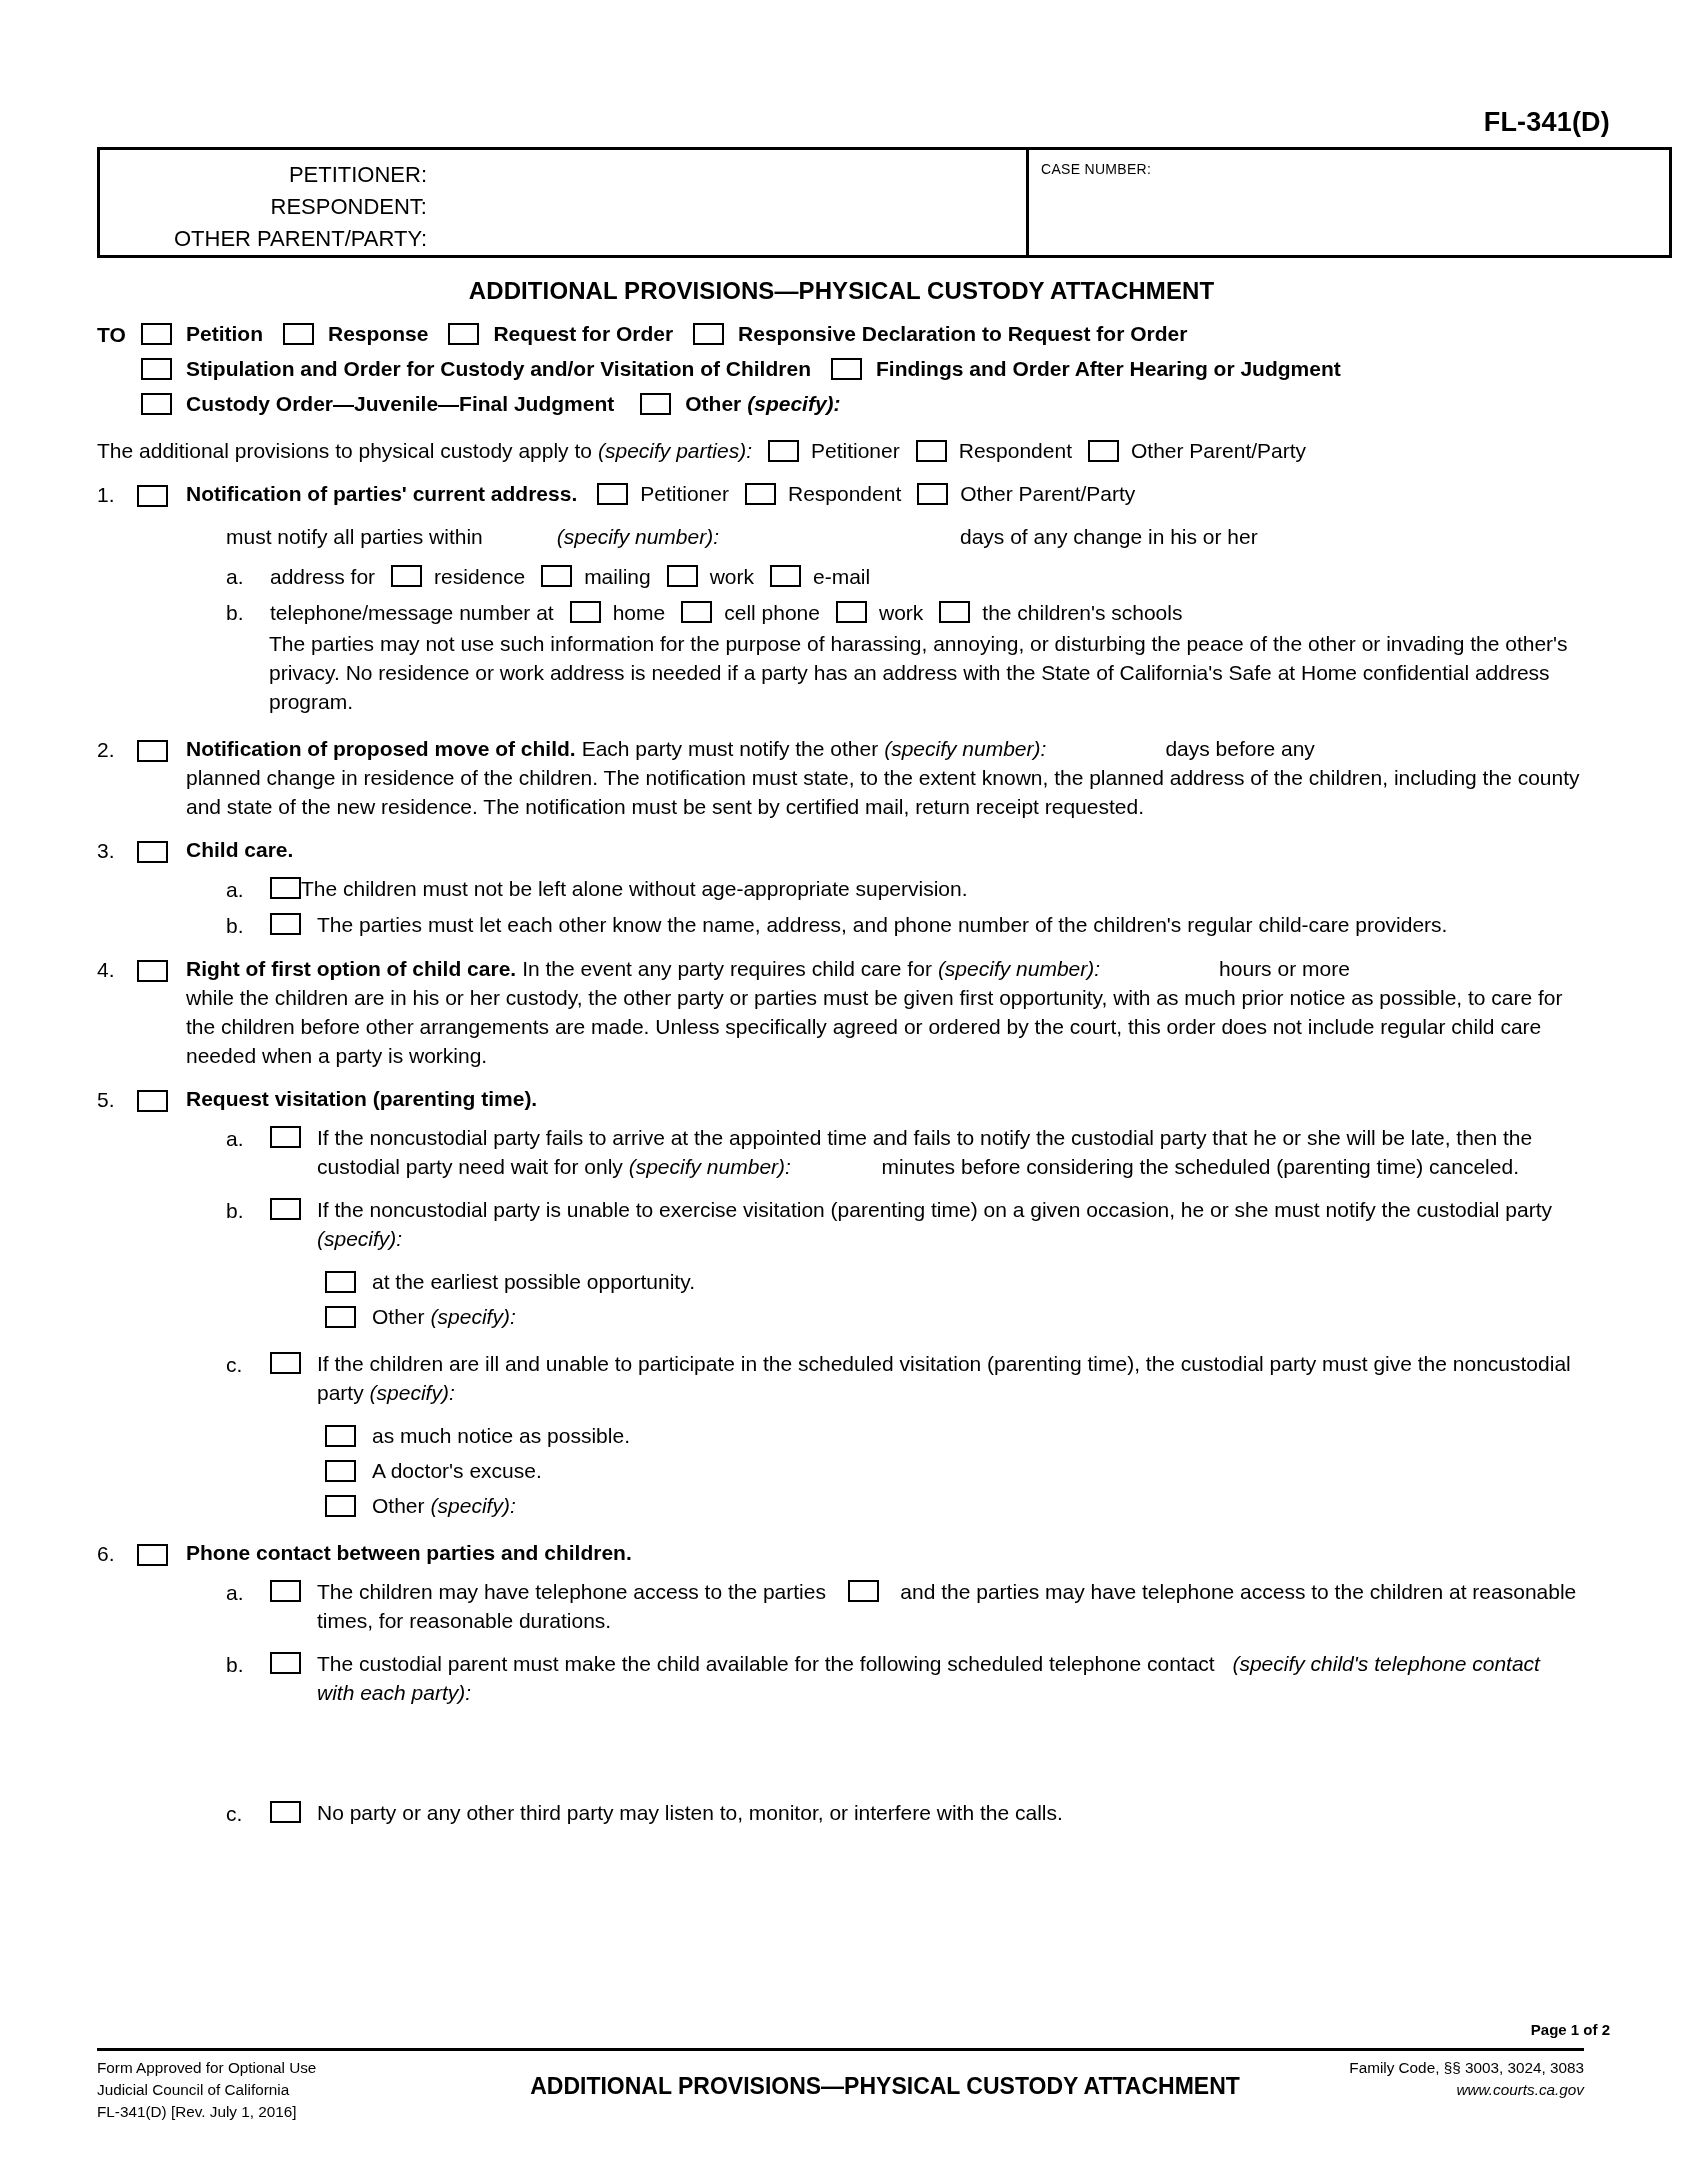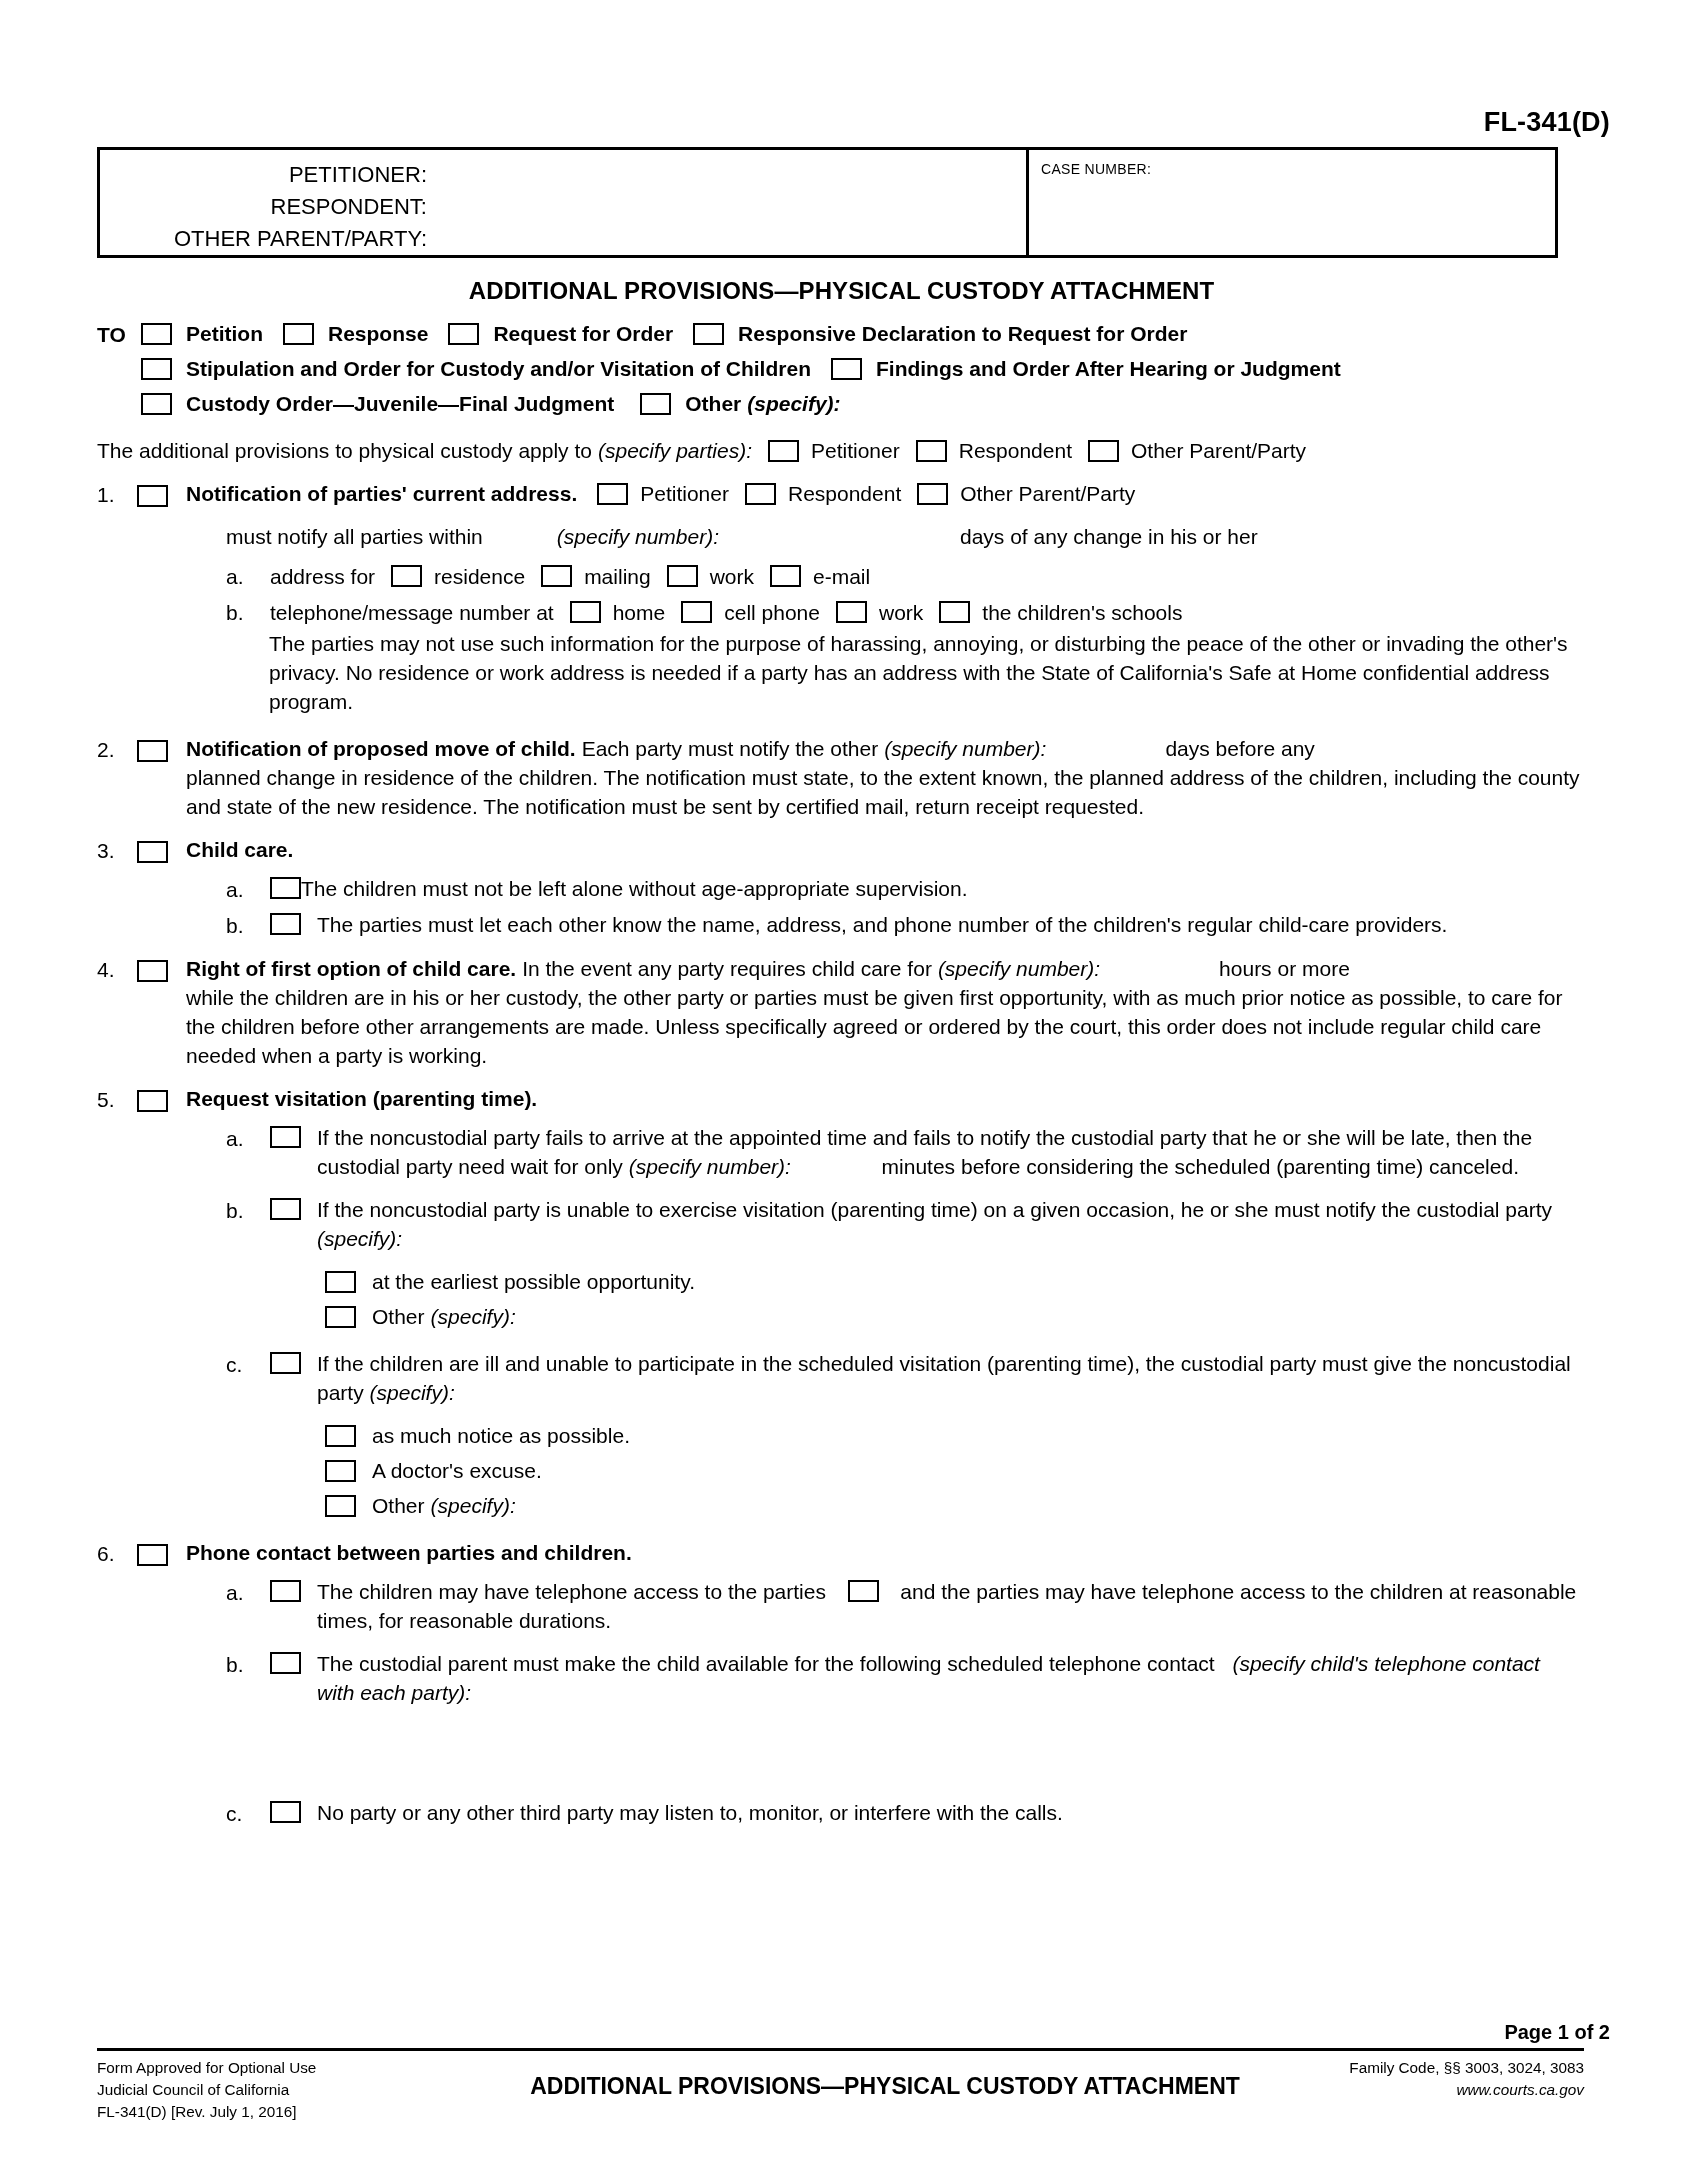--- a/index.html
+++ b/index.html
@@ -28,21 +28,21 @@
     font-size: 27px;
     font-weight: bold;
     letter-spacing: 0.2px;
   }
 
   
   .caption {
     position: absolute;
     left: 97px;
     top: 127px;
-    width: 1461px;
+    width: 1575px;
     height: 111px;
     border: 3px solid #000;
     display: flex;
   }
   .caption-left {
     width: 929px;
     border-right: 3px solid #000;
     position: relative;
   }
   .party-lines {
@@ -131,21 +131,21 @@
     width: 44px;
     flex: 0 0 auto;
     padding-top: 1px;
   }
 
   
   .pagenum {
     position: absolute;
     right: 73px;
     top: 2001px;
-    font-size: 20px;
+    font-size: 15px;
     font-weight: bold;
   }
   .footrule {
     position: absolute;
     left: 97px;
     top: 2028px;
     width: 1487px;
     height: 3px;
     background: #000;
   }

